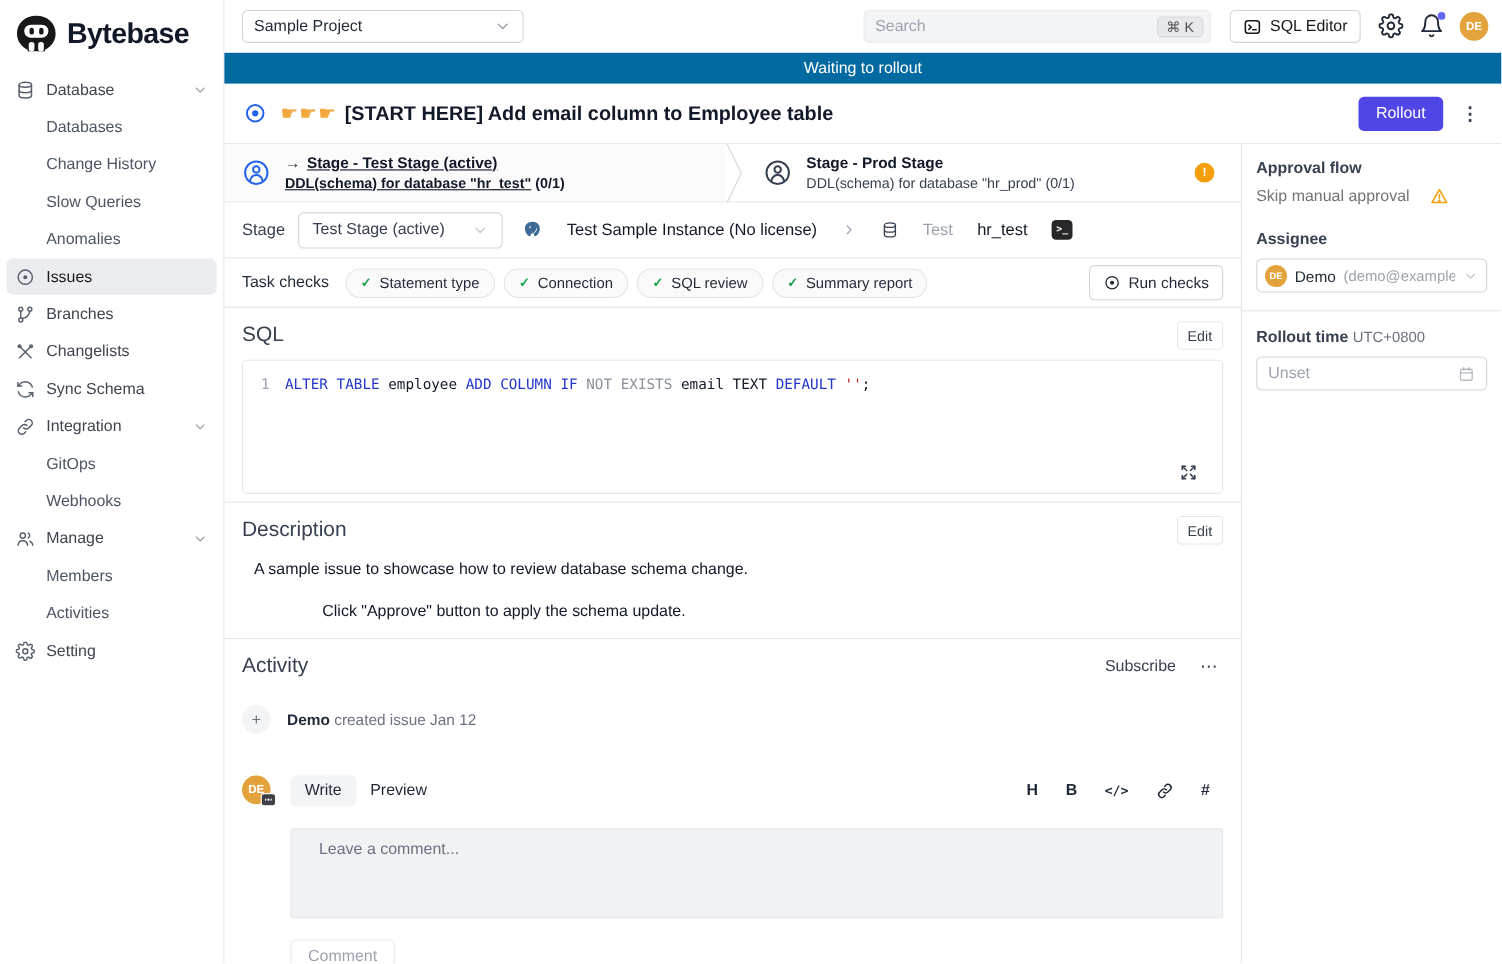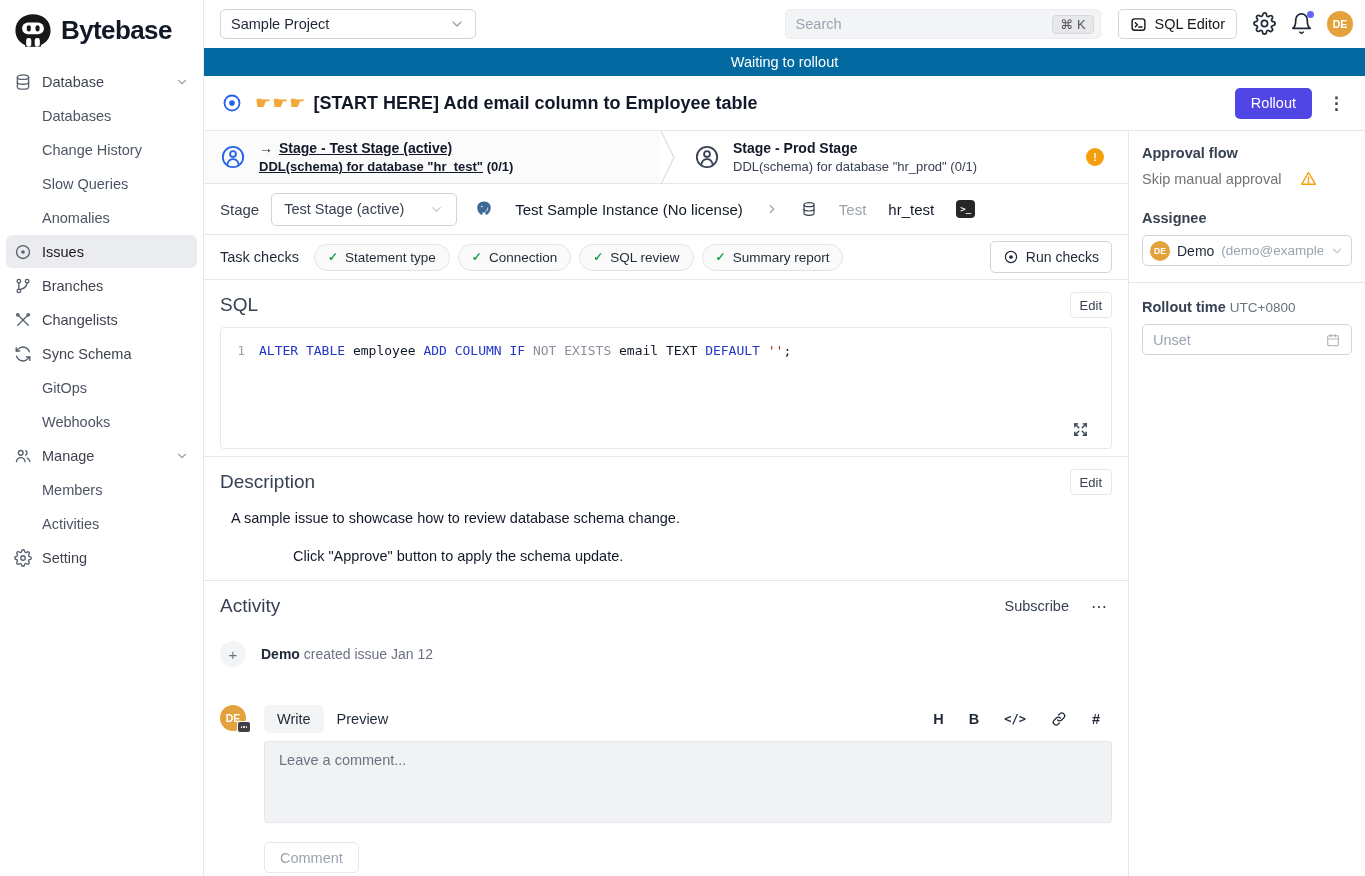--- a/index.html
+++ b/index.html
@@ -117,21 +117,21 @@
   .avatar-stack { position:relative; width:26px; flex:none; }
   .chat-badge { position:absolute; left:17px; top:16px; width:14px; height:12px; background:#3f3f46; border:1.5px solid #fff; border-radius:3px; display:flex; align-items:center; justify-content:center; gap:1px; }
   .chat-badge i { width:1.5px; height:1.5px; background:#fff; border-radius:50%; }
   .editor { flex:1; margin-left:18px; }
   .editor-top { display:flex; align-items:center; }
   .tab { padding:6px 13px; font-size:14.5px; color:#1f2937; border-radius:5px; cursor:pointer; }
   .tab.active { background:#f3f4f6; }
   .toolbar { margin-left:auto; display:flex; align-items:center; gap:25px; padding-right:12px; }
   .tbi { font-size:14.5px; font-weight:700; color:#1f2937; cursor:pointer; }
   .tbi.code-g { font-family:"DejaVu Sans Mono", monospace; font-size:12px; }
-  .comment-area { margin-top:8px; width:100%; height:82px; background:#f1f2f4; border:1px solid #e5e7eb; border-radius:3px; padding:10px 14px; font-family:inherit; font-size:14.5px; color:#374151; resize:none; outline:none; }
+  .comment-area { margin-top:20px; width:100%; height:82px; background:#f1f2f4; border:1px solid #e5e7eb; border-radius:3px; padding:10px 25px; font-family:inherit; font-size:14.5px; color:#374151; resize:none; outline:none; }
   .comment-area::placeholder { color:#6b7280; }
   .comment-btn { margin-top:16px; height:31px; padding:0 15px; border:1px solid #e5e7eb; border-radius:5px; background:#fff; font-size:14.5px; color:#9ca3af; font-family:inherit; cursor:pointer; }
 
   
   .rp-title { font-size:14.5px; font-weight:600; color:#374151; }
   .rp-sub { margin-top:9px; font-size:14.5px; color:#737373; display:flex; align-items:center; gap:19px; }
   .rp-block { margin-top:23px; }
   .assignee-select { margin-top:9px; height:31px; border:1px solid #d1d5db; border-radius:5px; display:flex; align-items:center; padding:0 7px; gap:7px; cursor:pointer; overflow:hidden; }
   .assignee-select .avatar { width:20px; height:20px; font-size:8.5px; }
   .assignee-name { font-size:14px; color:#1f2937; white-space:nowrap; }
@@ -244,20 +244,34 @@
               <path d="M20.5 9a9 9 0 0 0-15.3-3.2L3 8"></path>
               <path d="M3 3.5V8h4.5"></path>
               <path d="M3.5 15a9 9 0 0 0 15.3 3.2L21 16"></path>
               <path d="M21 20.5V16h-4.5"></path>
             </svg>
           </span>
         <span class="nav-label">Sync Schema</span>
 
       </div>
 
+      <div class="nav-item top">
+        <span class="nav-icon">
+            <svg fill="none" stroke="currentColor" stroke-width="1.8" stroke-linecap="round" stroke-linejoin="round" width="18" height="18" viewBox="0 0 24 24">
+              <path d="M10 13.5a4.2 4.2 0 0 0 6 0l3.2-3.2a4.24 4.24 0 0 0-6-6L11.6 5.9"></path>
+              <path d="M14 10.5a4.2 4.2 0 0 0-6 0l-3.2 3.2a4.24 4.24 0 0 0 6 6l1.6-1.6"></path>
+            </svg>
+          </span>
+        <span class="nav-label">Integration</span>
+        <span class="nav-chevron">
+          <svg width="14" height="14" viewBox="0 0 24 24" fill="none" stroke="currentColor" stroke-width="2" stroke-linecap="round" stroke-linejoin="round">
+              <polyline points="6 9 12 15 18 9"></polyline>
+            </svg>
+        </span>
+      </div>
 
       <div class="nav-item sub">
 
         <span class="nav-label">GitOps</span>
 
       </div>
 
       <div class="nav-item sub">
 
         <span class="nav-label">Webhooks</span>

